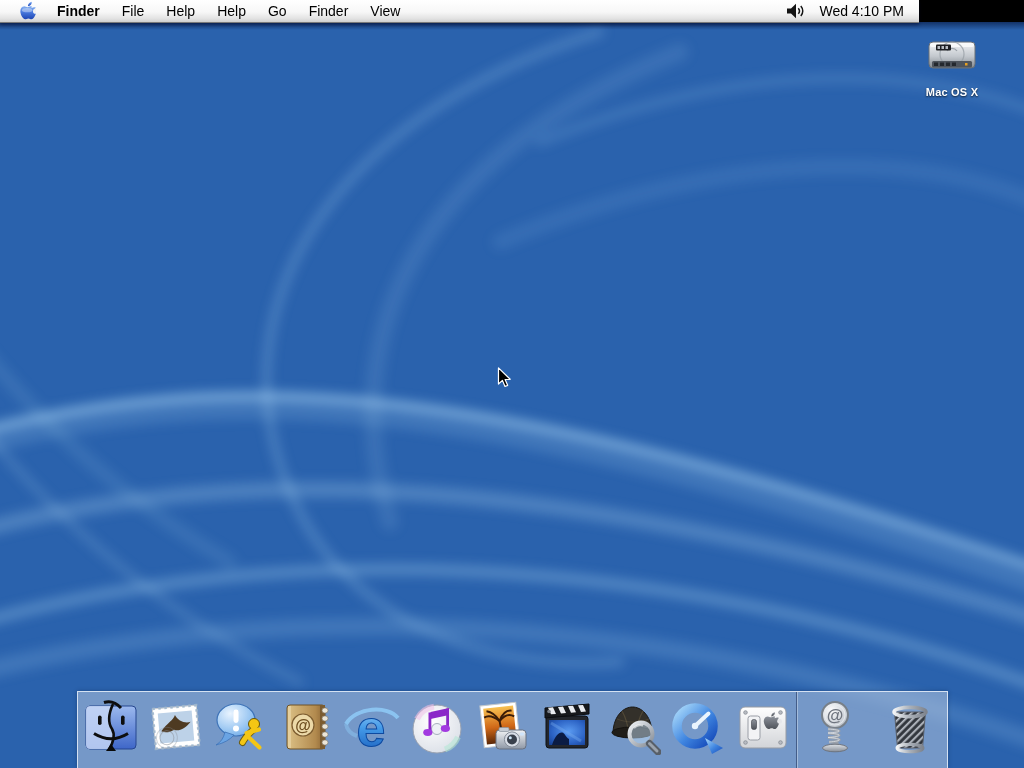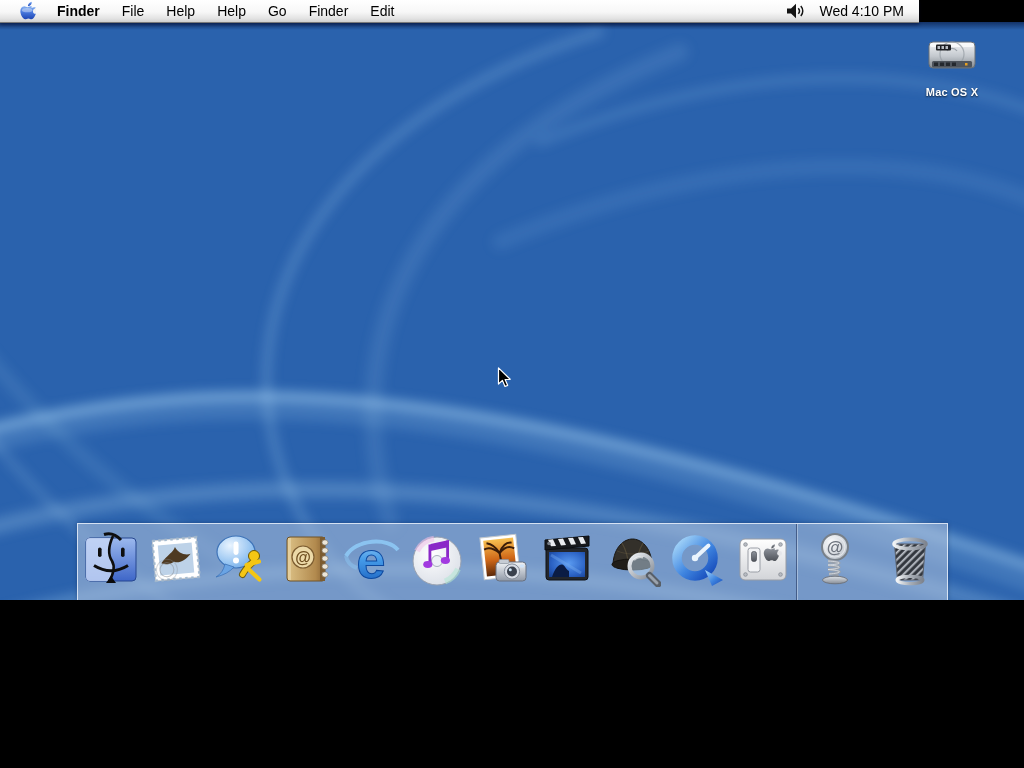--- a/index.html
+++ b/index.html
@@ -13,21 +13,21 @@
     box-shadow:0 2px 3px rgba(0,10,50,.45);
     display:flex;align-items:center;font-size:14px;color:#000;}
   .apple-menu{padding:0 10px 0 19px;display:flex;align-items:center;height:22px;}
   .menu-item{padding:0 11px;line-height:22px;white-space:nowrap;}
   .menu-item.bold{font-weight:bold;}
   .menubar-right{margin-left:auto;display:flex;align-items:center;}
   .volume{padding:0 10px;display:flex;align-items:center;height:22px;}
   .clock{padding:0 15px 0 4px;line-height:22px;white-space:nowrap;}
 
   
-  .desktop{position:absolute;top:22px;left:0;width:1024px;height:578px;overflow:hidden;
+  .desktop{position:absolute;top:22px;left:0;width:1024px;height:746px;overflow:hidden;
     background:
       radial-gradient(1100px 700px at 62% 40%, rgba(110,170,225,.30), rgba(110,170,225,0) 60%),
       linear-gradient(115deg,#1b4a93 0%,#25599f 25%,#2f6bb4 48%,#3674bf 62%,#2c63ac 85%,#265а9f 100%);
     background-color:#2a62ad;}
   .desktop::before{content:"";position:absolute;left:0;top:0;right:0;height:8px;
     background:linear-gradient(rgba(0,10,45,.55),rgba(0,10,45,0));pointer-events:none;}
   .wallpaper-svg{position:absolute;left:0;top:0;}
 
   
   .desktop-icon{position:absolute;left:916px;top:8px;width:72px;text-align:center;cursor:default;}
@@ -72,21 +72,21 @@
         <circle cx="16.6" cy="10.2" r="2.6" fill="#f2f2f2"></circle>
         <ellipse cx="8.2" cy="9.2" rx="5.2" ry="2.1" fill="#ffffff" opacity=".38"></ellipse>
       </svg>
     </div>
     <div class="menu-item bold">Finder</div>
     <div class="menu-item">File</div>
     <div class="menu-item">Help</div>
     <div class="menu-item">Help</div>
     <div class="menu-item">Go</div>
     <div class="menu-item">Finder</div>
-    <div class="menu-item">Edit</div>
+    <div class="menu-item">View</div>
     <div class="menubar-right">
       <div class="volume">
         <svg width="20" height="16" viewBox="0 0 20 16">
           <path d="M2,5.5 h4 l5,-4.7 v14.4 l-5,-4.7 h-4 z" fill="#141414"></path>
           <path d="M13.3,5.2 a4.3,4.3 0 0 1 0,5.6" stroke="#141414" stroke-width="1.5" fill="none"></path>
           <path d="M15.8,2.9 a7.6,7.6 0 0 1 0,10.2" stroke="#141414" stroke-width="1.5" fill="none"></path>
         </svg>
       </div>
       <div class="clock">Wed 4:10 PM</div>
     </div>

